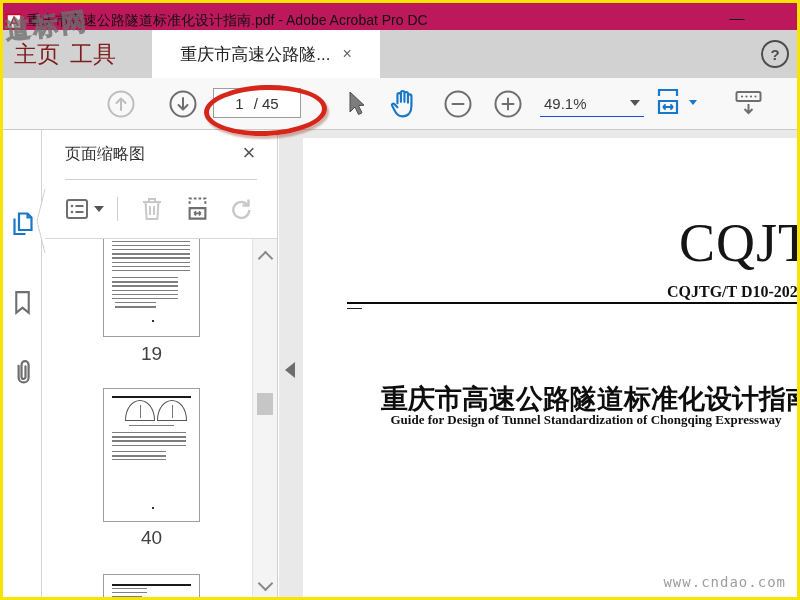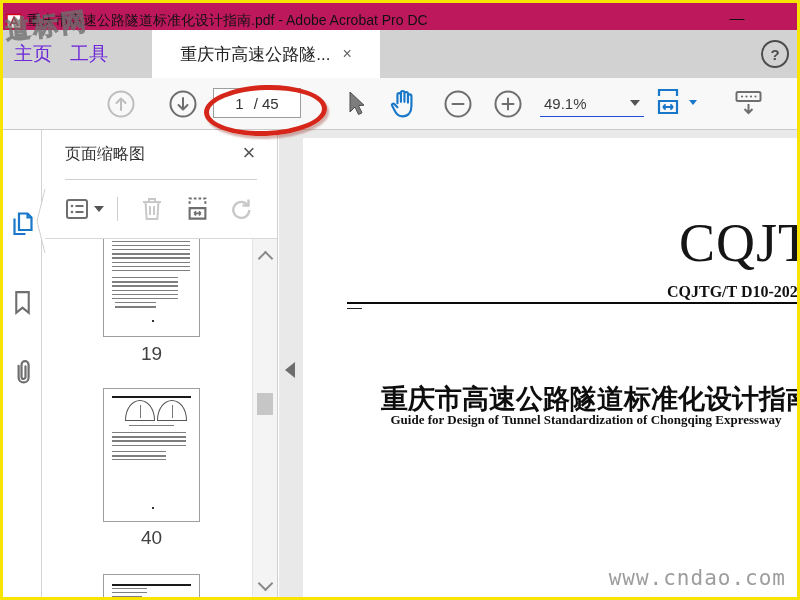--- a/index.html
+++ b/index.html
@@ -9,25 +9,25 @@
 
   
   .titlebar{position:absolute;left:3px;top:3px;right:3px;height:27px;background:#be185d;display:flex;align-items:flex-end;}
   .pdficon{margin-left:3px;flex:0 0 auto;}
   .title-text{font-size:14px;color:#111;margin-left:5px;white-space:nowrap;}
   .min-btn{position:absolute;left:714px;top:2px;width:40px;height:24px;display:flex;align-items:center;justify-content:center;
            font-size:15px;color:#111;}
   .wm-tl{position:absolute;left:5px;top:9px;font-size:25px;letter-spacing:3px;z-index:60;pointer-events:none;
          color:rgba(120,120,120,0.18);-webkit-text-stroke:1.1px rgba(110,110,110,.75);transform:rotate(-7deg);font-weight:bold;}
   .wm-br{position:absolute;right:14px;bottom:10px;z-index:60;pointer-events:none;
-         font-family:"DejaVu Sans Mono",monospace;font-size:21px;color:#9d9d9d;letter-spacing:1px;}
+         font-family:"DejaVu Sans Mono",monospace;font-size:14px;color:#9d9d9d;letter-spacing:1px;}
 
   
   .tabbar{position:absolute;left:3px;top:30px;right:3px;height:48px;background:#d2d2d2;}
-  .tab{position:absolute;top:0;height:48px;display:flex;align-items:center;font-size:19px;color:#6d28d9;padding:0 4px;}
+  .tab{position:absolute;top:0;height:48px;display:flex;align-items:center;font-size:23px;color:#7f1d1d;padding:0 4px;}
   .tab-home{left:7px;}
   .tab-tools{left:63px;}
   .doc-tab{position:absolute;left:149px;top:0;width:228px;height:48px;background:#fff;display:flex;align-items:center;
            justify-content:center;gap:12px;font-size:17px;color:#222;}
   .tab-close{color:#666;font-size:16px;line-height:1;}
   .help-btn{position:absolute;right:8px;top:10px;width:24px;height:24px;border:2px solid #4c4c4c;border-radius:50%;
             display:flex;align-items:center;justify-content:center;font-size:15px;font-weight:bold;color:#4c4c4c;}
 
   
   .toolbar{position:absolute;left:3px;top:78px;right:3px;height:52px;background:#f8f8f8;border-bottom:1px solid #c9c9c9;box-sizing:border-box;}

